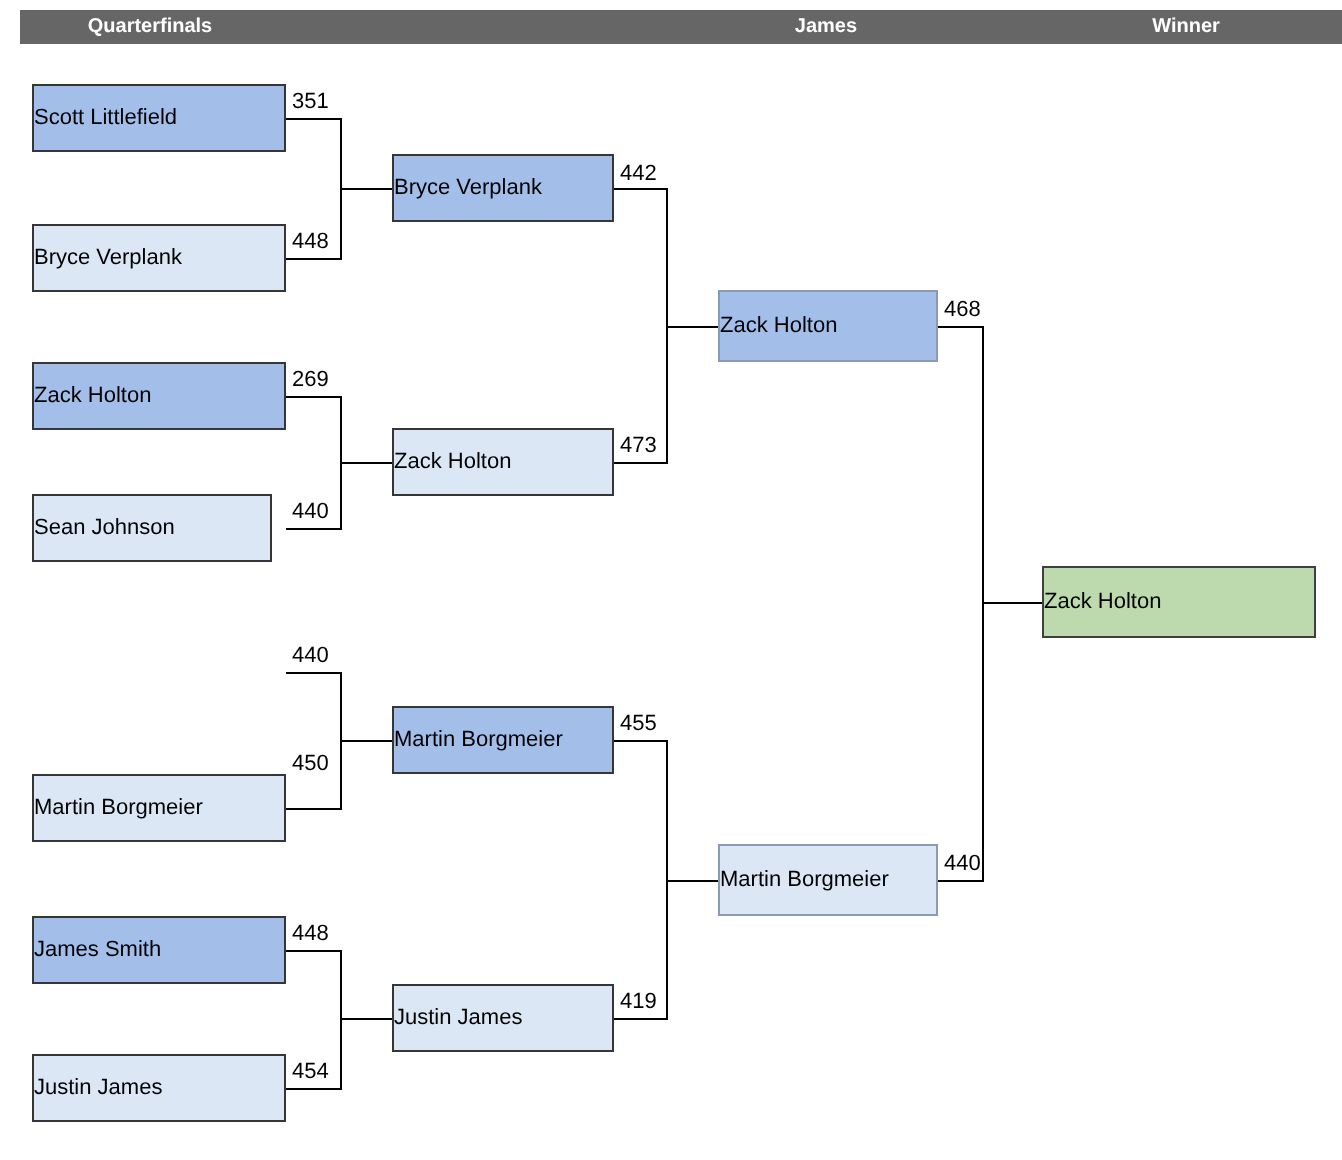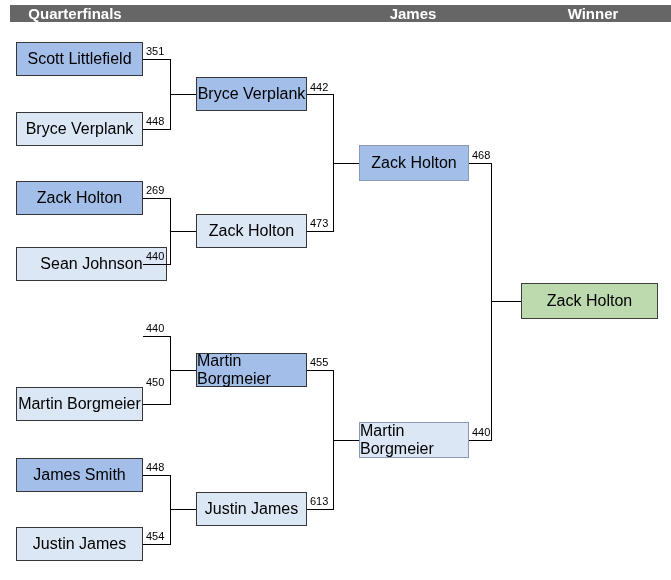--- a/index.html
+++ b/index.html
@@ -22,32 +22,32 @@
     width: 661px;
     height: 17px;
     background: var(--header-bg, #666666);
   }
   .hdr {
     position: absolute;
     top: 0;
     height: 17px;
     line-height: 17px;
     text-align: center;
-    font-size: 15px;
+    font-size: 10px;
     font-weight: bold;
     color: var(--header-text, #ffffff);
   }
   .box {
     position: absolute;
     box-sizing: border-box;
     border: 1px solid var(--box-border, #363636);
     display: flex;
     align-items: center;
-    justify-content: center;
-    font-size: 16px;
+    justify-content: flex-start;
+    font-size: 11px;
     color: var(--text-color, #000000);
   }
   .box.dark  { background: var(--dark-fill, #a3bee9); }
   .box.light { background: var(--light-fill, #dbe7f4); }
   .box.green { background: var(--green-fill, #bddaaf); border-color: var(--green-border, #3f3f3f); }
   .box.finals-border { border-color: var(--finals-border, #8a9ab5); }
   .score {
     position: absolute;
     height: 15px;
     line-height: 15px;
@@ -73,21 +73,21 @@
 
   <div class="box dark" style="left:16px;top:42px;width:127px;height:34px">
       <span>Scott Littlefield</span>
     </div>
   <div class="box light" style="left:16px;top:112px;width:127px;height:34px">
       <span>Bryce Verplank</span>
     </div>
   <div class="box dark" style="left:16px;top:181px;width:127px;height:34px">
       <span>Zack Holton</span>
     </div>
-  <div class="box light" style="left:16px;top:247px;width:151px;height:34px">
+  <div class="box light" style="left:16px;top:247px;width:120px;height:34px">
       <span>Sean Johnson</span>
     </div>
   <div class="box light" style="left:16px;top:387px;width:127px;height:34px">
       <span>Martin Borgmeier</span>
     </div>
   <div class="box dark" style="left:16px;top:458px;width:127px;height:34px">
       <span>James Smith</span>
     </div>
   <div class="box light" style="left:16px;top:527px;width:127px;height:34px">
       <span>Justin James</span>
@@ -131,21 +131,21 @@
   <div class="box dark" style="left:196px;top:353px;width:111px;height:34px">
       <span>Martin Borgmeier</span>
     </div>
   <div class="box light" style="left:196px;top:492px;width:111px;height:34px">
       <span>Justin James</span>
     </div>
 
   <div class="score" style="left:310px;top:80px">442</div>
   <div class="score" style="left:310px;top:216px">473</div>
   <div class="score" style="left:310px;top:355px">455</div>
-  <div class="score" style="left:310px;top:494px">613</div>
+  <div class="score" style="left:310px;top:494px">419</div>
 
   <i class="ln" style="left:307px;top:94px;width:26px;height:1px"></i>
   <i class="ln" style="left:307px;top:231px;width:26px;height:1px"></i>
   <i class="ln" style="left:333px;top:94px;width:1px;height:138px"></i>
   <i class="ln" style="left:333px;top:163px;width:26px;height:1px"></i>
 
   <i class="ln" style="left:307px;top:370px;width:26px;height:1px"></i>
   <i class="ln" style="left:307px;top:509px;width:26px;height:1px"></i>
   <i class="ln" style="left:333px;top:370px;width:1px;height:140px"></i>
   <i class="ln" style="left:333px;top:440px;width:26px;height:1px"></i>

